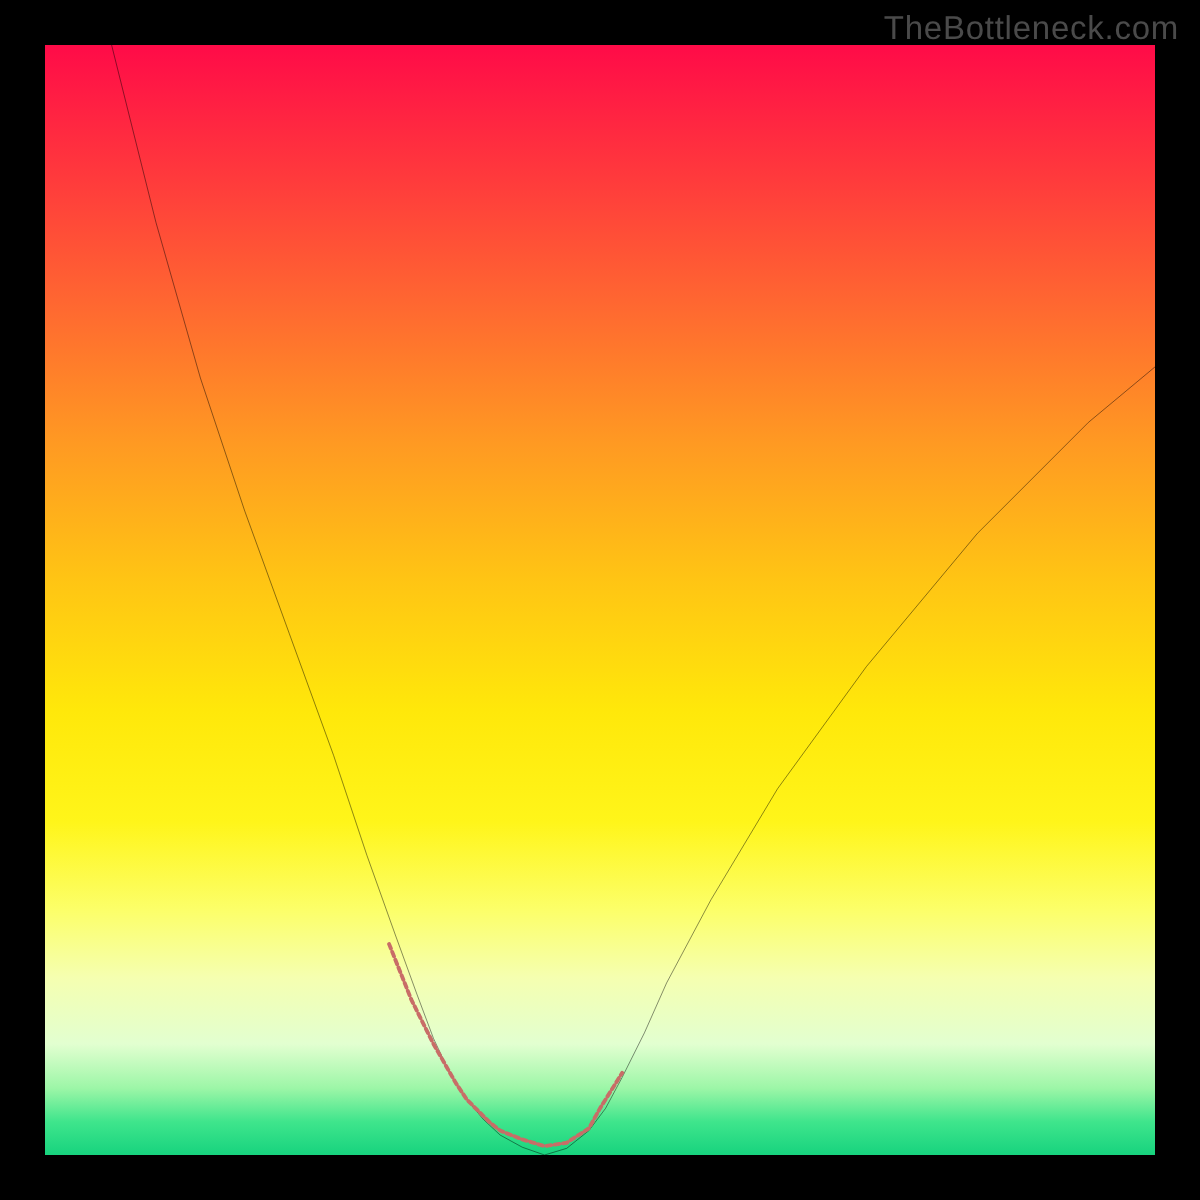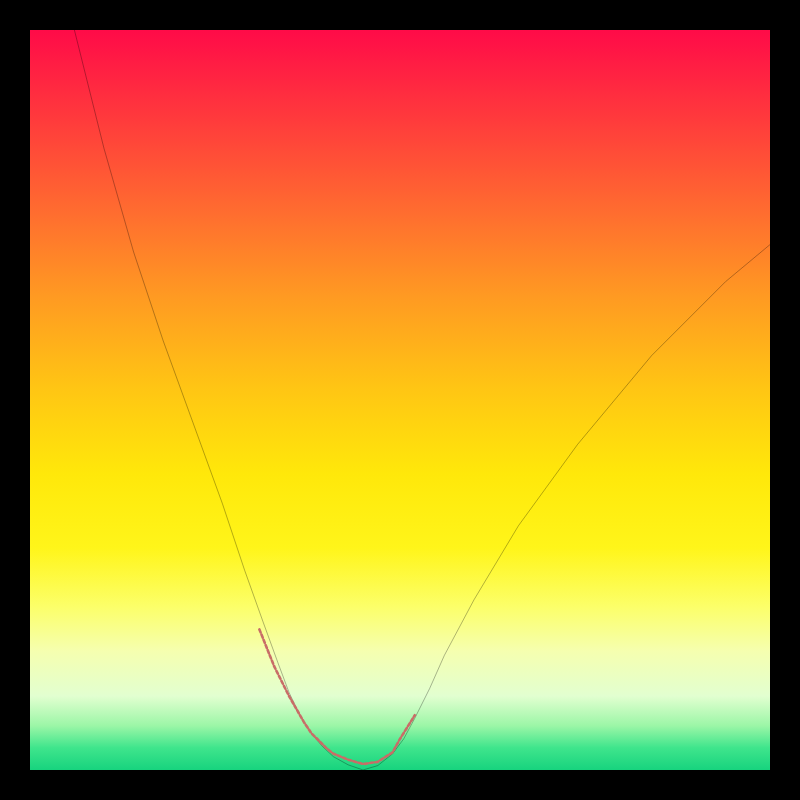--- a/index.html
+++ b/index.html
@@ -54,20 +54,21 @@
     left: 0;
     top: 0;
     width: 740px;
     height: 740px;
   }
 </style>
 </head>
 <body>
 
 <div class="outer">
+  <div class="watermark">TheBottleneck.com</div>
   <div class="plot-area">
     <svg class="curves" viewBox="0 0 100 100" preserveAspectRatio="none">
       <path d="M6.00 0.00 L10.00 16.00 L14.00 30.00 L18.00 42.00 L22.00 53.00 L26.00 64.00 L29.00 73.00 L31.50 80.00 L33.50 85.50 L35.00 89.50 L36.50 92.70 L38.00 95.00 L39.50 96.80 L41.00 98.20 L43.00 99.30 L45.00 100.00" id="curve-left" fill="none" stroke="#000" stroke-width="0.3" vector-effect="non-scaling-stroke"></path>
       <path d="M45.00 100.00 L47.00 99.40 L49.00 97.80 L50.50 95.80 L52.00 93.00 L54.00 89.00 L56.00 84.50 L60.00 77.00 L66.00 67.00 L74.00 56.00 L84.00 44.00 L94.00 34.00 L100.00 29.00" id="curve-right" fill="none" stroke="#000" stroke-width="0.3" vector-effect="non-scaling-stroke"></path>
       <path d="M31.00 81.00 L33.00 86.00 L35.00 90.00 L37.00 93.50 L38.00 95.00 L40.00 97.00 L41.00 97.80 L43.00 98.60 L45.00 99.20 L47.00 98.90 L49.00 97.60 L50.00 95.80 L52.00 92.60" id="marker-band" fill="none" stroke="#c86d67" stroke-width="2.6" stroke-linecap="round" stroke-linejoin="round" stroke-dasharray="3.2 2.4" vector-effect="non-scaling-stroke"></path>
     </svg>
   </div>
 </div>
 
 </body></html>

